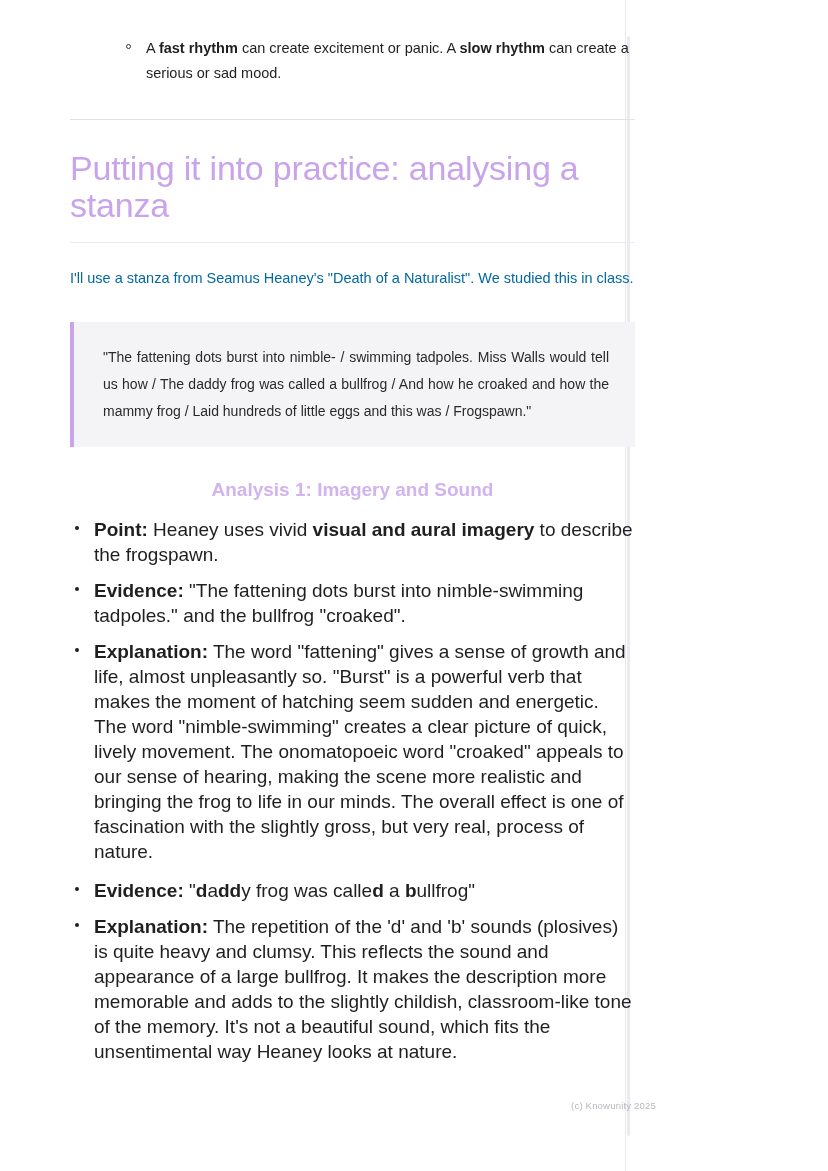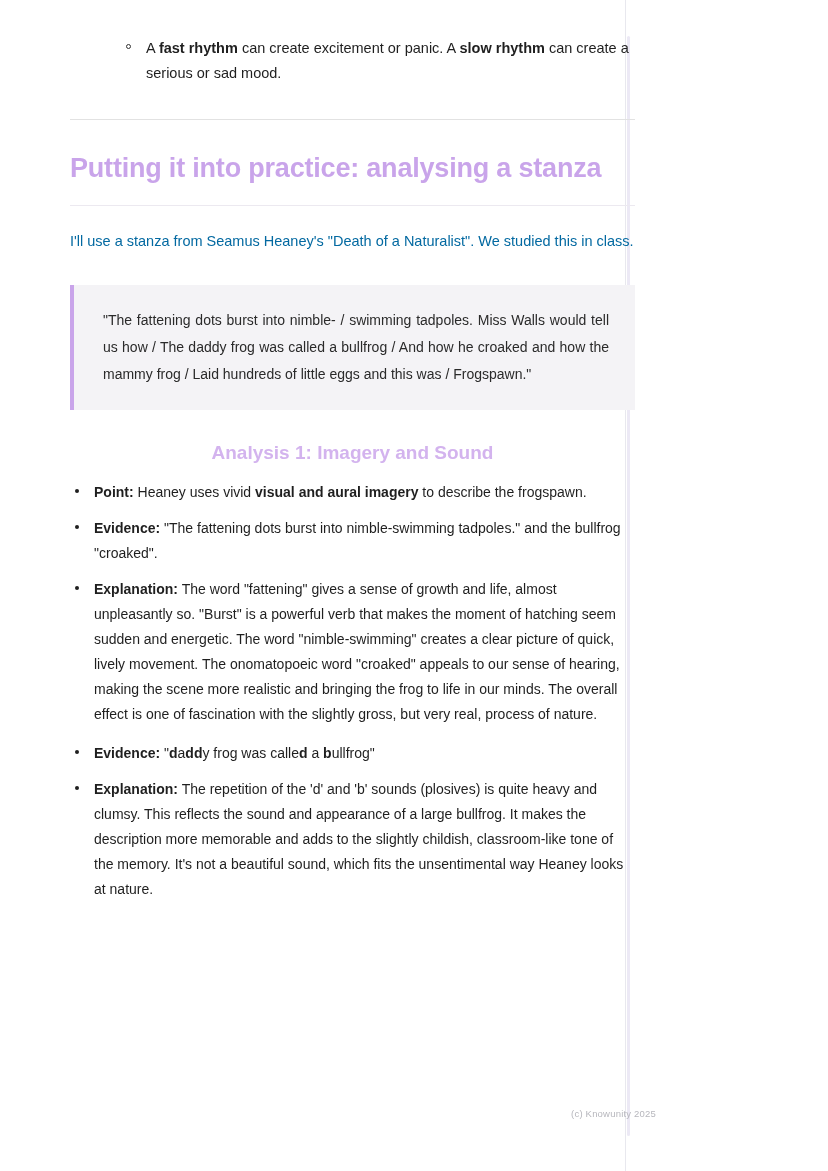--- a/index.html
+++ b/index.html
@@ -73,23 +73,23 @@
     box-sizing: border-box;
   }
 
   .divider {
     height: 1px;
     background: #e2e2e2;
     margin: 33px 0 0 0;
   }
 
   h1.section-title {
-    font-size: 27px;
+    font-size: 34px;
     line-height: 37px;
-    font-weight: bold;
+    font-weight: normal;
     color: #c9a4ea;
     margin: 30px 0 12px 0;
     letter-spacing: -0.2px;
   }
   .title-rule {
     height: 1px;
     background: #ece9f0;
     margin-top: 18px;
   }
 
@@ -125,42 +125,42 @@
   }
 
   ul.points {
     list-style: none;
     margin: 14px 0 0 0;
     padding: 0;
   }
   ul.points li {
     position: relative;
     padding-left: 24px;
-    font-size: 14px;
+    font-size: 19px;
     line-height: 25px;
     margin-top: 11px;
     color: #1f1f1f;
   }
   ul.points li:first-child { margin-top: 0; }
   ul.points li .dot {
     position: absolute;
     left: 5px;
     top: 9px;
     width: 4px;
     height: 4px;
     background: #1f1f1f;
     border-radius: 50%;
   }
 
   b, strong { font-weight: bold; }
 
   .footer-credit {
     position: absolute;
     right: 48px;
-    bottom: 52px;
+    bottom: 60px;
     font-size: 9.5px;
     color: #b7b7bd;
     letter-spacing: 0.2px;
   }
 </style>
 </head>
 <body>
 
 <div class="page">
 

